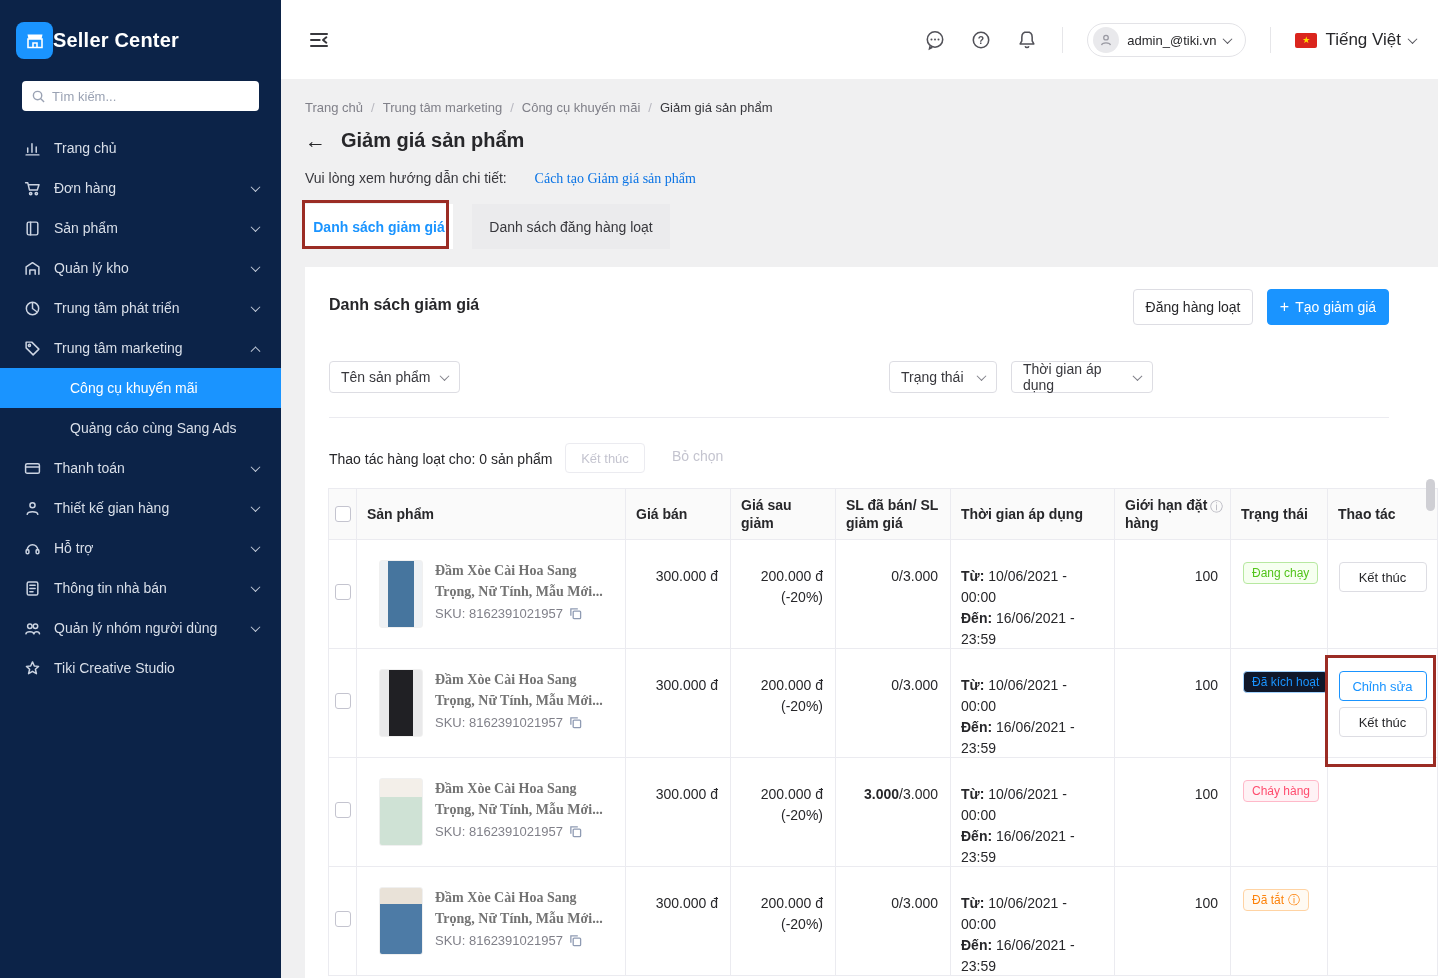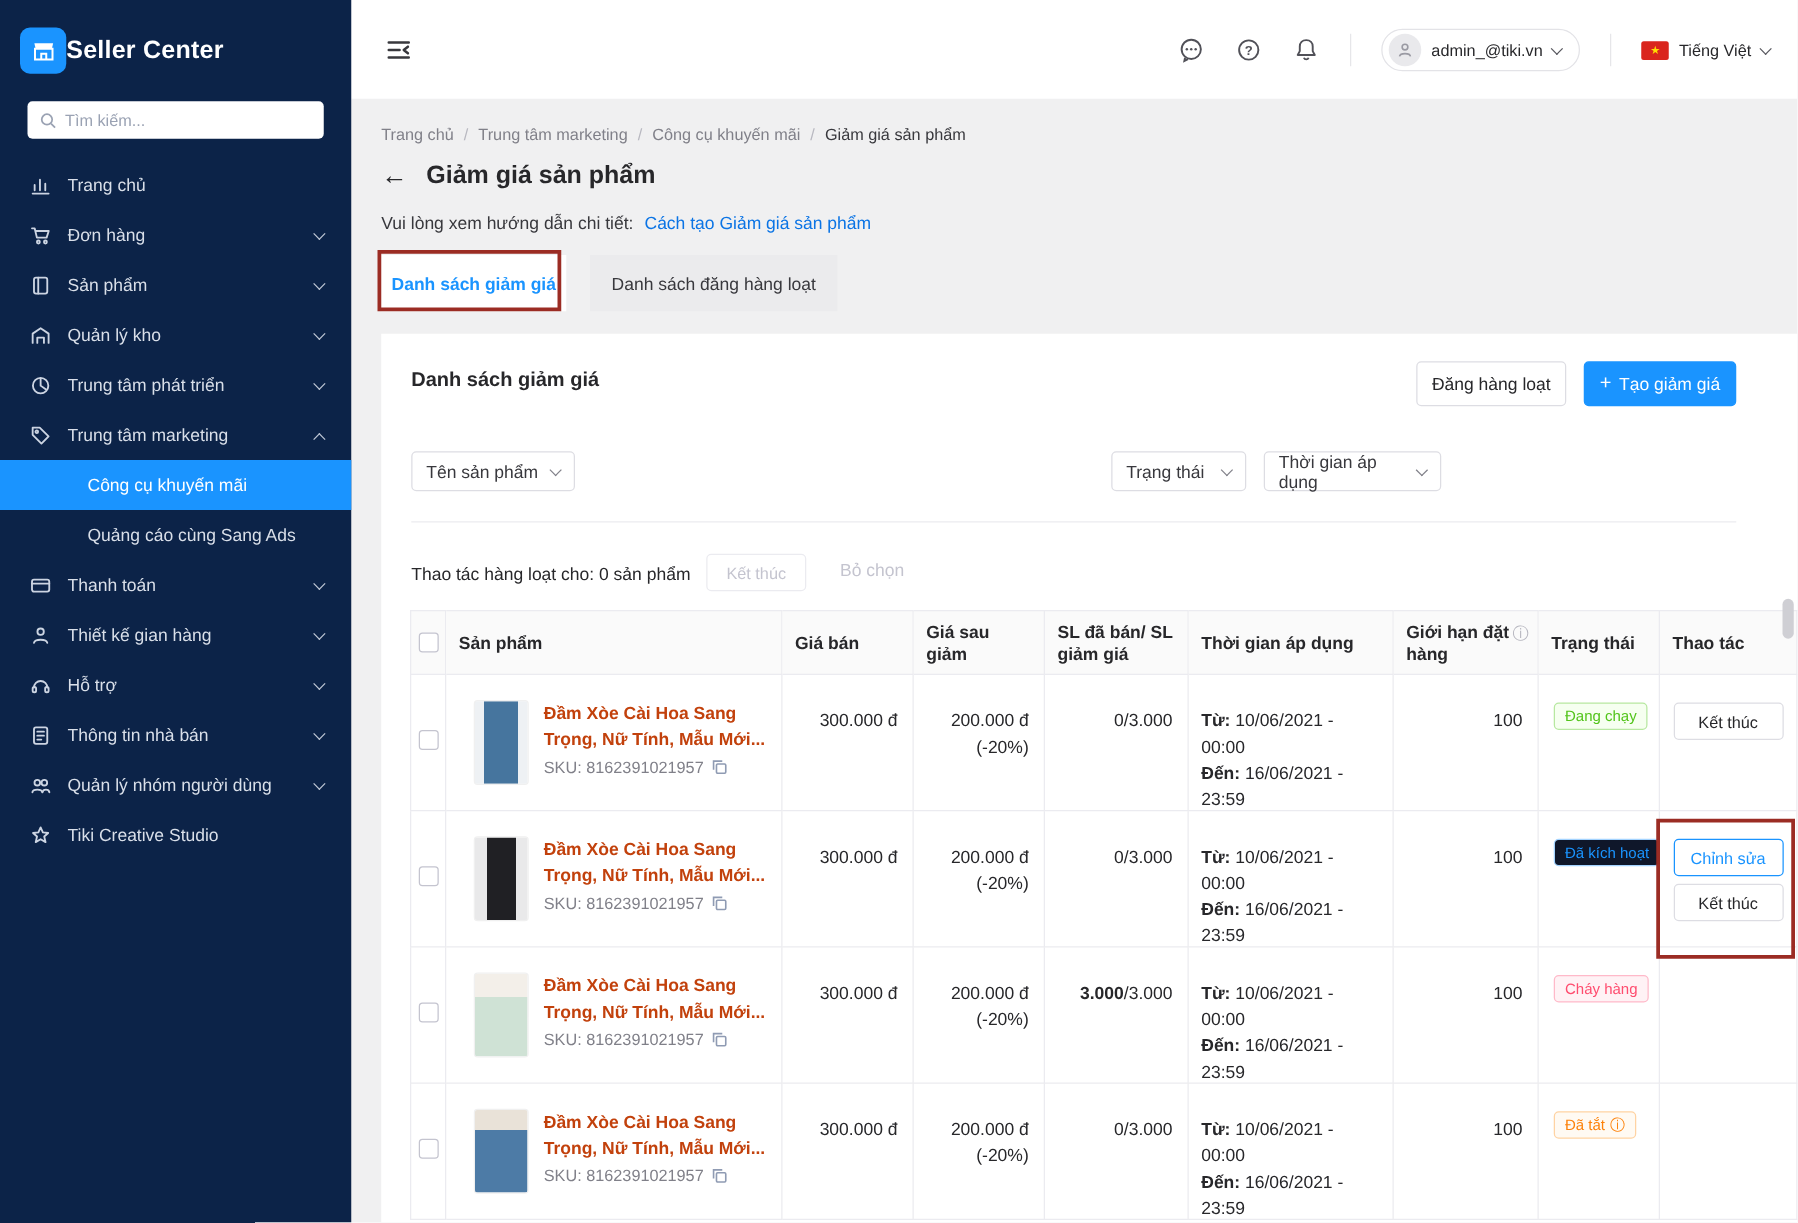--- a/index.html
+++ b/index.html
@@ -32,31 +32,31 @@
   .topbar { position:absolute; left:281px; top:0; width:1157px; height:80px; background:#fff; border-bottom:1px solid #f0f0f1; z-index:2; }
   .collapse-btn { position:absolute; left:26px; top:28px; cursor:pointer; }
   .topbar-right { position:absolute; right:14px; top:0; height:80px; display:flex; align-items:center; gap:24px; }
   .tb-icon { cursor:pointer; display:flex; align-items:center; }
   .tb-divider { width:1px; height:26px; background:#e6e6e9; }
   .account-pill { display:flex; align-items:center; gap:8px; border:1px solid #e3e3e7; border-radius:18px; height:34px; padding:0 14px 0 5px; cursor:pointer; }
   .avatar { width:26px; height:26px; border-radius:50%; background:#e9e9ec; display:flex; align-items:center; justify-content:center; }
   .account-name { font-size:13px; color:#27272a; }
   .lang-group { display:flex; align-items:center; gap:8px; cursor:pointer; padding-right:8px; }
   .flag { width:22px; height:15px; background:#da251d; border-radius:2px; display:flex; align-items:center; justify-content:center; color:#ffdd00; font-size:9px; line-height:1; }
-  .lang-label { font-size:13px; color:#27272a; }
+  .lang-label { font-size:17px; color:#27272a; }
   
   .breadcrumb { position:absolute; left:305px; top:100px; font-size:13px; color:#808089; display:flex; gap:8px; align-items:center; }
   .crumb { cursor:pointer; }
   .crumb.last { color:#38383d; cursor:default; }
   .crumb-sep { color:#b8b8c0; }
   .title-row { position:absolute; left:305px; top:129px; display:flex; align-items:center; gap:15px; }
   .back-arrow { font-size:21px; color:#27272a; cursor:pointer; line-height:1; }
   .page-title { font-size:20px; font-weight:bold; color:#27272a; }
   .guide-row { position:absolute; left:305px; top:170px; font-size:14px; color:#38383d; }
-  .guide-link { color:#0b74e5; cursor:pointer; margin-left:5px; }
+  .guide-link { color:#0b74e5; cursor:pointer; margin-left:24px;font-family:Liberation Serif, serif; }
   
   .tabs { position:absolute; left:305px; top:204px; display:flex; }
   .tab { height:45px; display:flex; align-items:center; justify-content:center; font-size:14px; cursor:pointer; }
   .tab.active { width:148px; background:#fff; color:#1a94ff; font-weight:bold; }
   .tab.inactive { width:198px; background:#ebebed; color:#38383d; margin-left:19px; }
   
   .card { position:absolute; left:305px; top:267px; width:1133px; height:711px; background:#fff; }
   .card-heading { position:absolute; left:24px; top:29px; font-size:16px; font-weight:bold; color:#27272a; }
   .btn { font-family:inherit; cursor:pointer; border-radius:4px; font-size:14px; }
   .btn-outline { position:absolute; left:828px; top:22px; width:120px; height:36px; background:#fff; border:1px solid #dddde3; color:#27272a; }
@@ -85,21 +85,21 @@
   .td { border-right:1px solid #ebebf0; border-bottom:1px solid #ebebf0; font-size:14px; color:#27272a; position:relative; }
   .row-start { border-left:1px solid #ebebf0; }
   .cb { width:16px; height:16px; border:1px solid #c4c4cf; border-radius:3px; background:#fff; display:inline-block; cursor:pointer; }
   .info-badge { position:absolute; right:7px; top:9px; color:#b5b5be; font-size:13px; font-weight:normal; cursor:pointer; }
   .td-product { display:flex; gap:12px; padding:20px 8px 0 22px; align-items:flex-start; }
   .thumb { width:44px; height:68px; border-radius:3px; flex:none; border:1px solid #f0f0f0; }
   .t1 { background:linear-gradient(90deg,#eef1f4 0 18%, #46759e 18% 82%, #eef1f4 82%); }
   .t2 { background:linear-gradient(90deg,#e9e9ea 0 22%, #202024 22% 78%, #e9e9ea 78%); }
   .t3 { background:linear-gradient(180deg,#f3efe9 0 28%, #cfe2d5 28%); }
   .t4 { background:linear-gradient(180deg,#e9e2d8 0 24%, #4d7ba6 24%); }
-  .pname { font-weight:bold; font-size:14px; line-height:21px; color:#c2410c; max-width:180px; }
+  .pname { font-weight:bold; font-size:14px; line-height:21px; color:#737373; max-width:180px;font-family:Liberation Serif, serif; }
   .psku { margin-top:4px; font-size:13px; color:#808089; display:flex; align-items:center; gap:6px; }
   .copy-ic { width:13px; height:13px; stroke:#8f9bb3; fill:none; stroke-width:1.4; cursor:pointer; }
   .td-num { text-align:right; padding:26px 12px 0 8px; line-height:21px; }
   .bold { font-weight:bold; }
   .td-time { padding:26px 10px 0 10px; line-height:21px; }
   .td-status { padding:22px 0 0 12px; }
   .badge { display:inline-flex; align-items:center; gap:4px; font-size:12px; line-height:1; padding:4px 8px; border-radius:4px; border:1px solid; background:#fff; white-space:nowrap; }
   .badge-green  { color:#52c41a; border-color:#b7e8a0; background:#f6fff0; }
   .badge-blue   { color:#1a94ff; border-color:#a3d3ff; background:#0f172a; }
   .badge-pink   { color:#ff4d6f; border-color:#ffb9c9; background:#fff2f5; }

